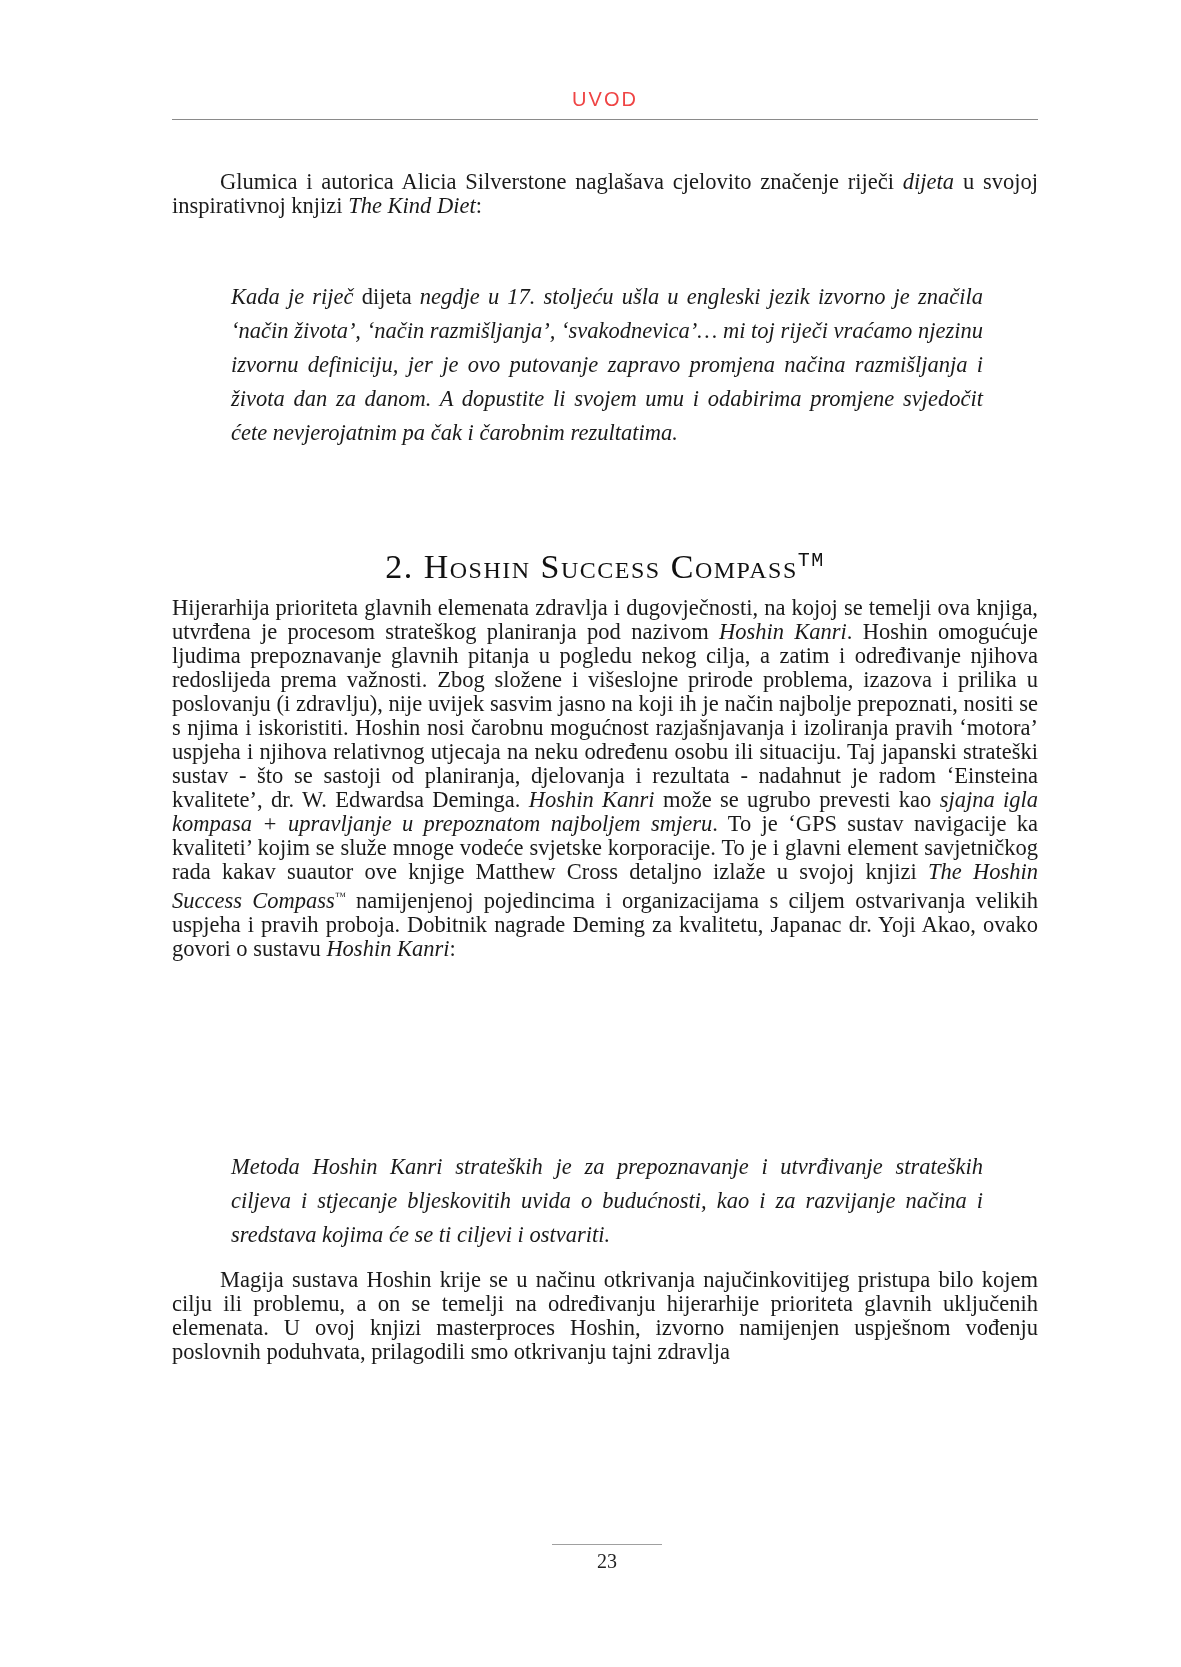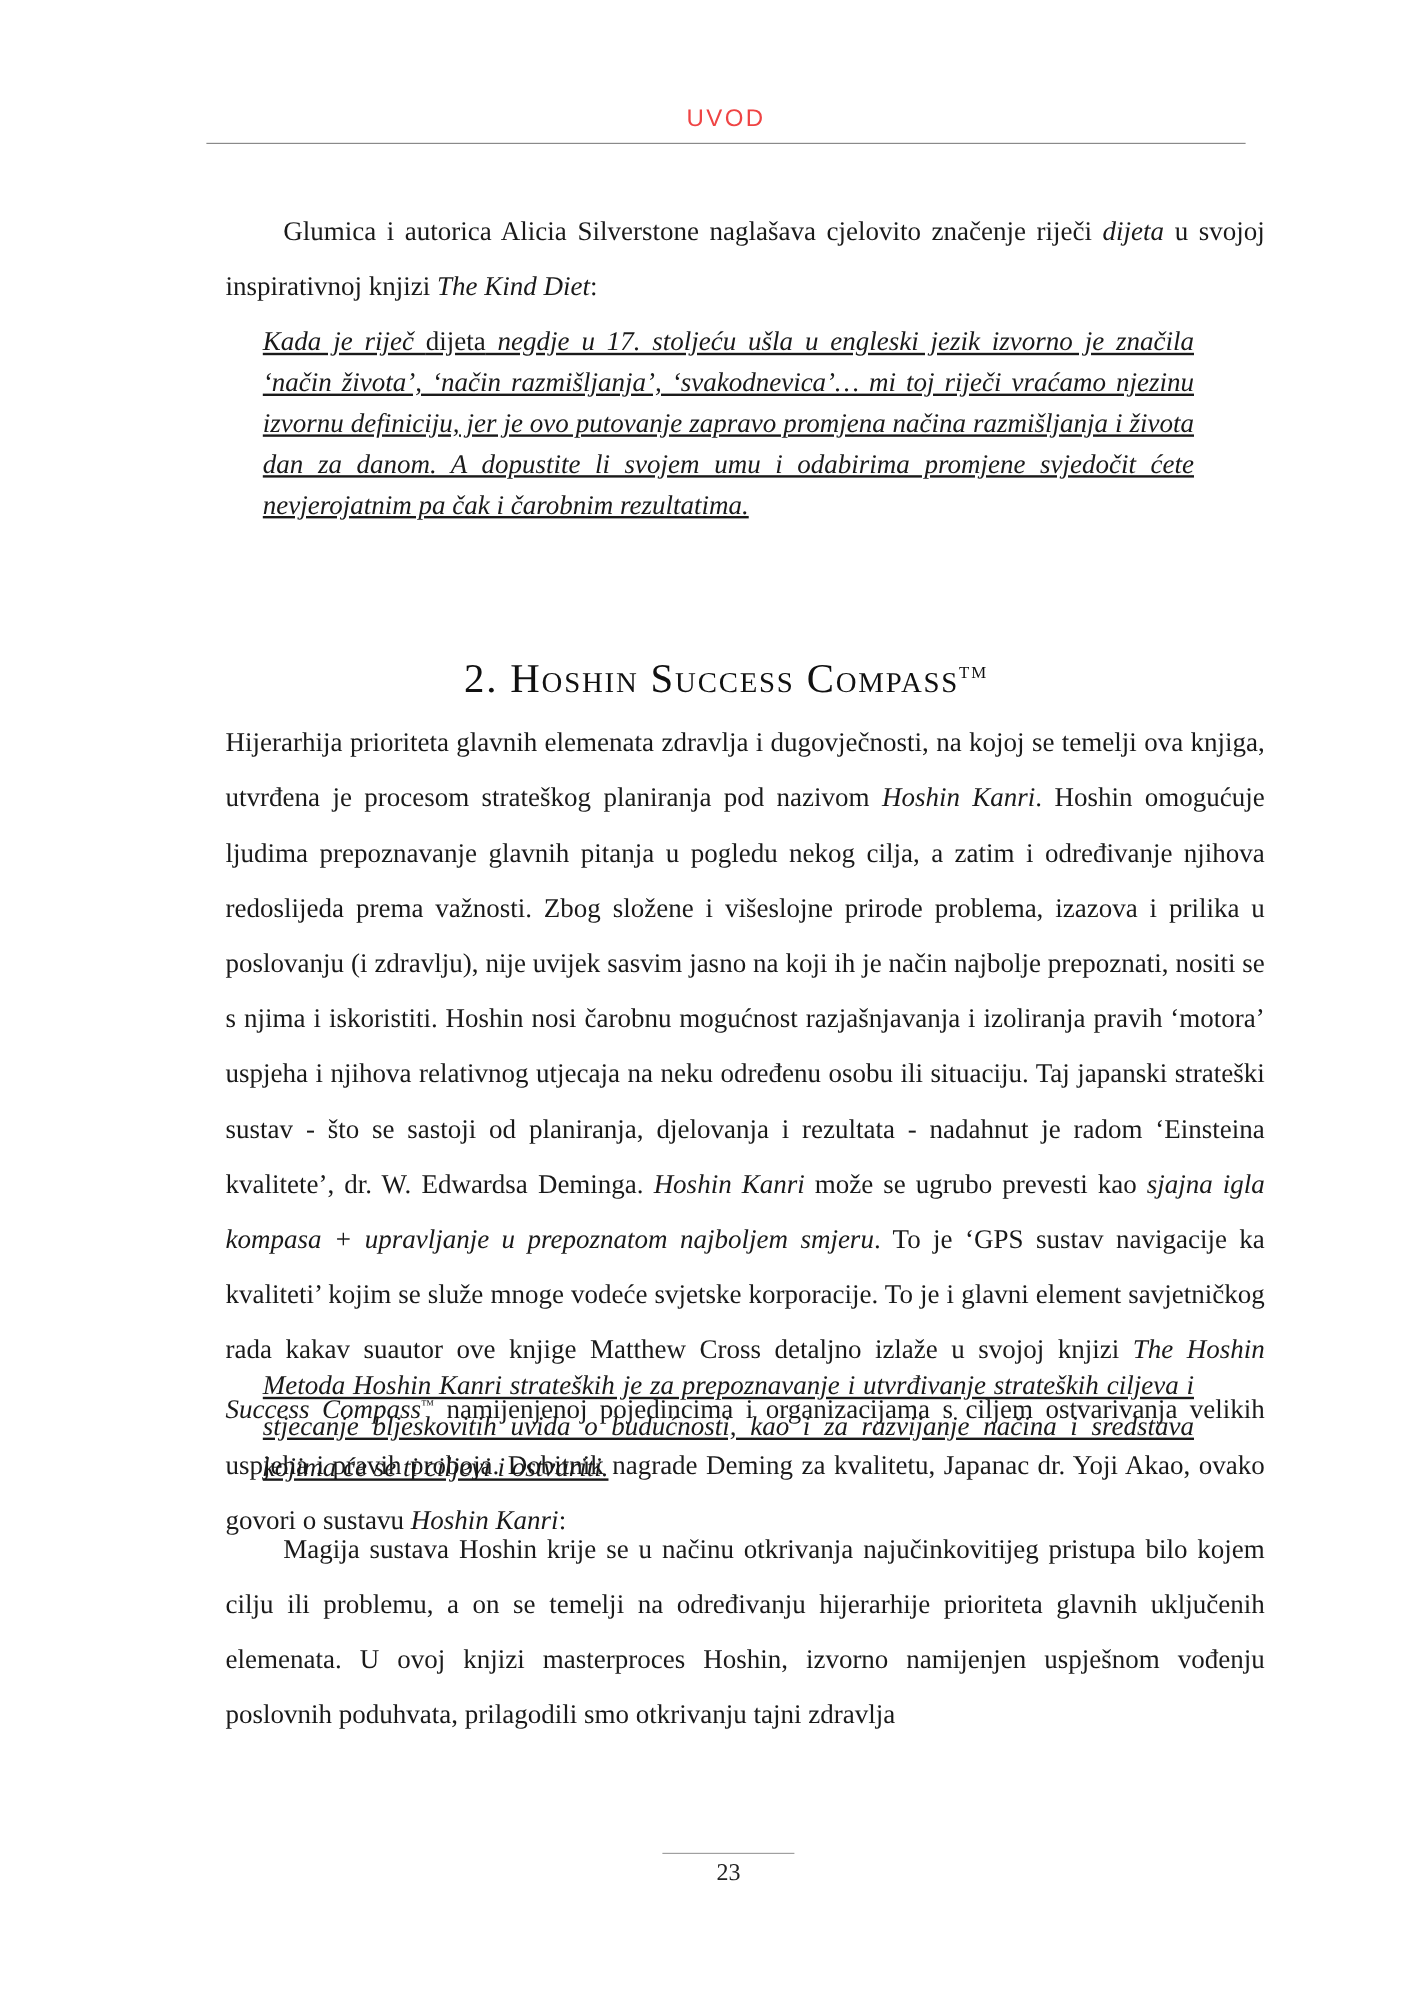--- a/index.html
+++ b/index.html
@@ -11,37 +11,37 @@
     .running-head {
       position: absolute; left: 172px; top: 88px; width: 866px;
       text-align: center; font-family: "Liberation Sans", "DejaVu Sans", sans-serif;
       font-size: 20px; letter-spacing: 2px; color: #ef4444;
     }
     .head-rule {
       position: absolute; left: 172px; top: 119px; width: 866px; height: 0;
       border-top: 1.5px solid #8a8a8a;
     }
     .text {
-      position: absolute; left: 188px; width: 866px;
-      font-size: 22.5px; line-height: 46px; text-align: justify;
+      position: absolute; left: 172px; width: 866px;
+      font-size: 22.5px; line-height: 24px; text-align: justify;
     }
     .text p { margin: 0; }
     .indent { text-indent: 48px; }
     .quote {
       position: absolute; left: 219px; width: 776px;
       font-style: italic; font-size: 22.5px; line-height: 34px; text-align: justify;
     }
-    .quote p { margin: 0; text-decoration: underline; }
+    .quote p { margin: 12px; }
     .up { font-style: normal; }
     .chapter-title {
       position: absolute; left: 172px; top: 548px; width: 866px; text-align: center;
       font-size: 34px; letter-spacing: 1.5px; color: #111;
       font-variant: small-caps;
     }
-    .chapter-title sup { font-size: 14px; vertical-align: 12px; }
+    .chapter-title sup { font-size: 20px; vertical-align: 12px; font-family: Liberation Mono, monospace; }
     em { font-style: italic; }
     .tm { font-size: 11px; vertical-align: 8px; }
     .foot-rule {
       position: absolute; left: 552px; top: 1544px; width: 110px; height: 0;
       border-top: 1.5px solid #a0a0a0;
     }
     .page-number {
       position: absolute; left: 552px; top: 1550px; width: 110px; text-align: center;
       font-family: Liberation Serif, serif; font-size: 20px; color: #222;
     }

